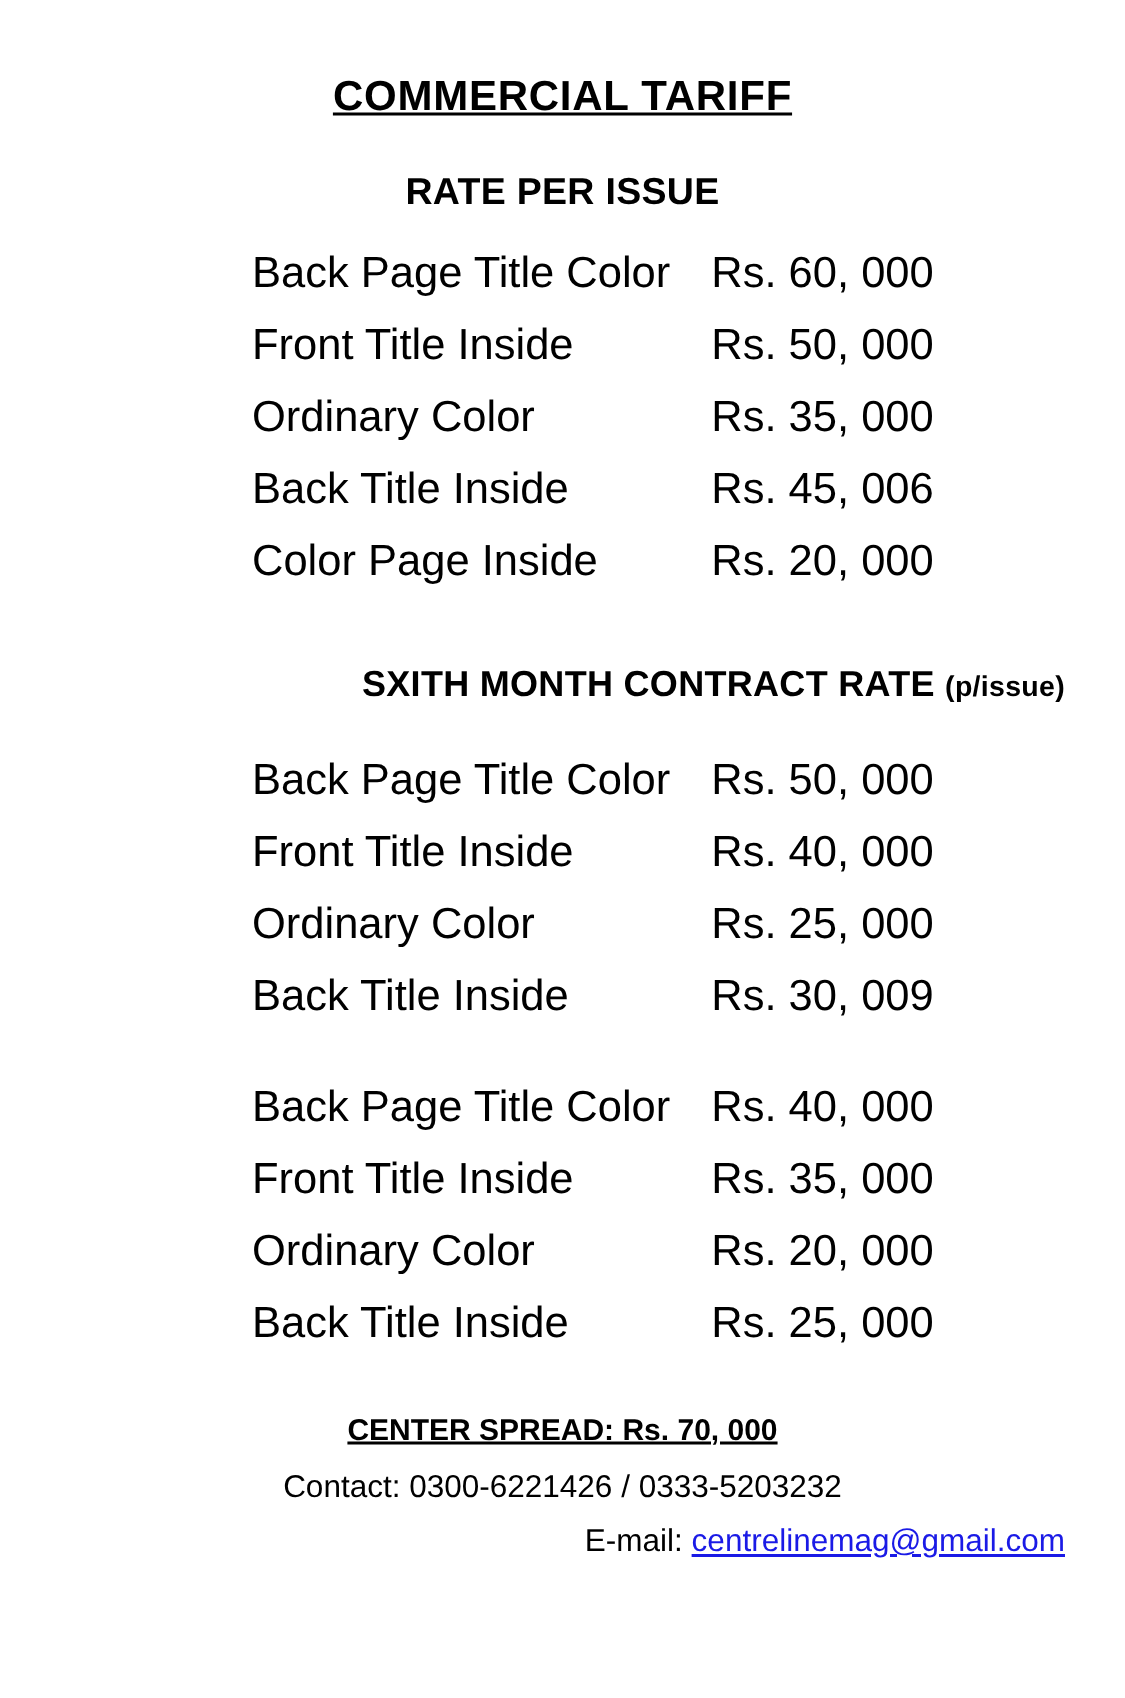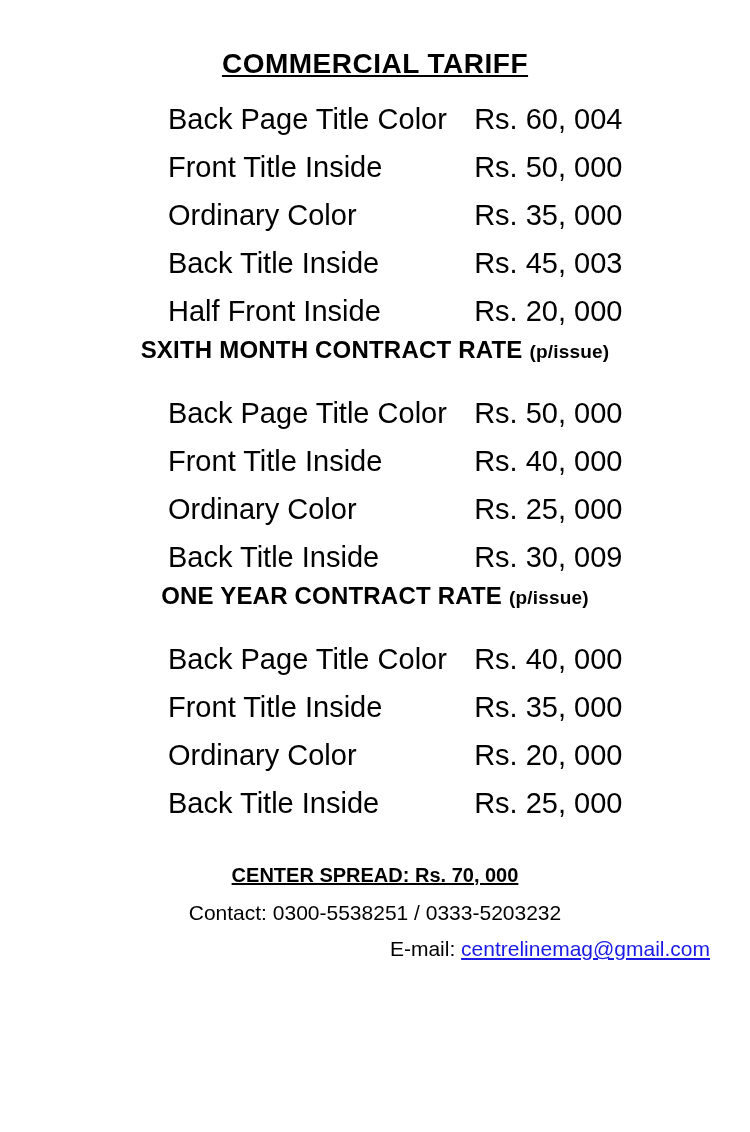--- a/index.html
+++ b/index.html
@@ -32,23 +32,24 @@
   }
   .section-title-center {
     text-align: center;
     font-size: 25px;
     font-weight: bold;
     margin-top: 34px;
     margin-bottom: 0;
     letter-spacing: 0.2px;
   }
   .section-title-left {
-    text-align: center;
+    text-align: right;
     font-size: 24px;
     font-weight: bold;
+    margin-top: 44px;
     margin-bottom: 0;
     letter-spacing: 0.2px;
   }
   .section-title-left .small {
     font-size: 19px;
     font-weight: bold;
   }
   .rate-table {
     margin: 0 auto;
     border-collapse: collapse;
@@ -96,40 +97,41 @@
     text-decoration: underline;
   }
 </style>
 </head>
 <body>
 
 <div class="page">
 
   <div class="doc-title">COMMERCIAL TARIFF</div>
 
+  <div class="section-title-center">RATE PER ISSUE</div>
   <table class="rate-table first">
     <tbody>
       <tr>
         <td class="item">Back Page Title Color</td>
-        <td class="price">Rs. 60, 004</td>
+        <td class="price">Rs. 60, 000</td>
       </tr>
       <tr>
         <td class="item">Front Title Inside</td>
         <td class="price">Rs. 50, 000</td>
       </tr>
       <tr>
         <td class="item">Ordinary Color</td>
         <td class="price">Rs. 35, 000</td>
       </tr>
       <tr>
         <td class="item">Back Title Inside</td>
-        <td class="price">Rs. 45, 003</td>
+        <td class="price">Rs. 45, 006</td>
       </tr>
       <tr>
-        <td class="item">Half Front Inside</td>
+        <td class="item">Color Page Inside</td>
         <td class="price">Rs. 20, 000</td>
       </tr>
     </tbody>
   </table>
 
   <div class="section-title-left">
     <span>SXITH MONTH CONTRACT RATE</span>
     <span class="small">(p/issue)</span>
   </div>
   <table class="rate-table later">
@@ -146,24 +148,20 @@
         <td class="item">Ordinary Color</td>
         <td class="price">Rs. 25, 000</td>
       </tr>
       <tr>
         <td class="item">Back Title Inside</td>
         <td class="price">Rs. 30, 009</td>
       </tr>
     </tbody>
   </table>
 
-  <div class="section-title-left">
-    <span>ONE YEAR CONTRACT RATE</span>
-    <span class="small">(p/issue)</span>
-  </div>
   <table class="rate-table later">
     <tbody>
       <tr>
         <td class="item">Back Page Title Color</td>
         <td class="price">Rs. 40, 000</td>
       </tr>
       <tr>
         <td class="item">Front Title Inside</td>
         <td class="price">Rs. 35, 000</td>
       </tr>
@@ -172,19 +170,19 @@
         <td class="price">Rs. 20, 000</td>
       </tr>
       <tr>
         <td class="item"><span>Back Title Inside</span></td>
         <td class="price">Rs. 25, 000</td>
       </tr>
     </tbody>
   </table>
 
   <div class="center-spread">CENTER SPREAD: Rs. 70, 000</div>
-  <div class="contact">Contact: 0300-5538251 / 0333-5203232</div>
+  <div class="contact">Contact: 0300-6221426 / 0333-5203232</div>
   <div class="email-line">
     <span>E-mail:</span>
     <a class="email-link" href="#">centrelinemag@gmail.com</a>
   </div>
 
 </div>
 
 </body></html>

